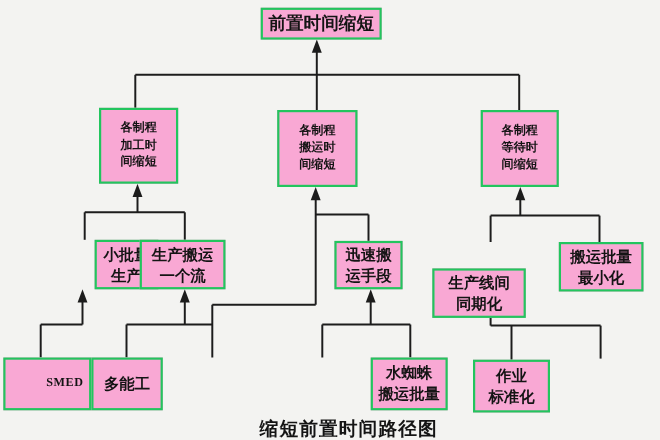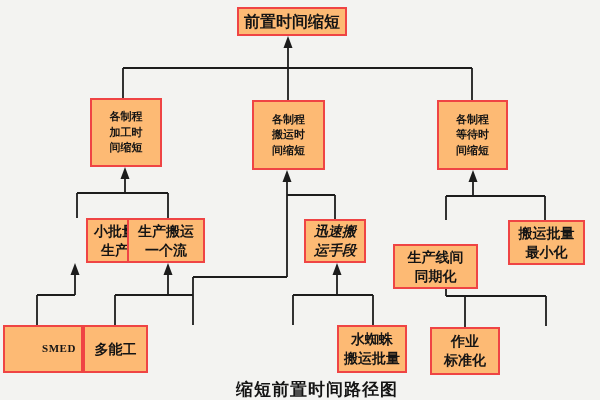--- a/index.html
+++ b/index.html
@@ -8,41 +8,41 @@
     background:#f3f3f1;
     font-family:"Liberation Sans","DejaVu Sans",sans-serif;
     color:#111;
     overflow:hidden;
   }
   .stage{position:relative;width:600px;height:400px;}
   .wires{position:absolute;left:0;top:0;width:600px;height:400px;}
   .node{
     position:absolute;
     box-sizing:border-box;
-    border:2px solid #ef4444;
-    background:#fdba74;
+    border:2px solid #22c55e;
+    background:#f9a8d4;
     display:flex;align-items:center;justify-content:center;
     text-align:center;
     font-weight:bold;
     white-space:pre-line;
     color:#141414;
     line-height:1.35;
   }
   .fs16{font-size:16px;}
   .fs15{font-size:11px;line-height:1.4;}
   .fs14{font-size:14px;}
   .serif{font-family:"Liberation Serif","DejaVu Serif",serif;letter-spacing:.5px;}
   
   .n-root {left:237px;top:7px;  width:110px;height:29px;}
   .n-l2a  {left:90px; top:98px; width:72px; height:69px;}
   .n-l2b  {left:252px;top:100px;width:73px; height:70px;}
   .n-l2c  {left:437px;top:100px;width:71px; height:70px;}
   .n-l3a  {left:42px; top:218px;width:58px; height:45px;margin-left:44px;}
   .n-l3b  {left:127px;top:218px;width:78px; height:45px;}
-  .n-l3c  {left:304px;top:219px;width:62px; height:44px;font-style:italic;}
+  .n-l3c  {left:304px;top:219px;width:62px; height:44px;}
   .n-l3d  {left:393px;top:220px;width:85px; height:45px;margin-top:24px;}
   .n-l3e  {left:508px;top:220px;width:77px; height:45px;}
   .n-l4a  {left:3px;  top:325px;width:80px; height:48px;padding-left:32px;}
   .n-l4b  {left:83px; top:325px;width:65px; height:48px;}
   .n-l4c  {left:162px;top:325px;width:53px; height:48px;}
   .n-l4d  {left:262px;top:325px;width:63px; height:48px;}
   .n-l4e  {left:337px;top:325px;width:70px; height:48px;}
   .n-l4f  {left:430px;top:327px;width:70px; height:48px;}
   .n-l4g  {left:512px;top:326px;width:68px; height:48px;}
   .caption{

